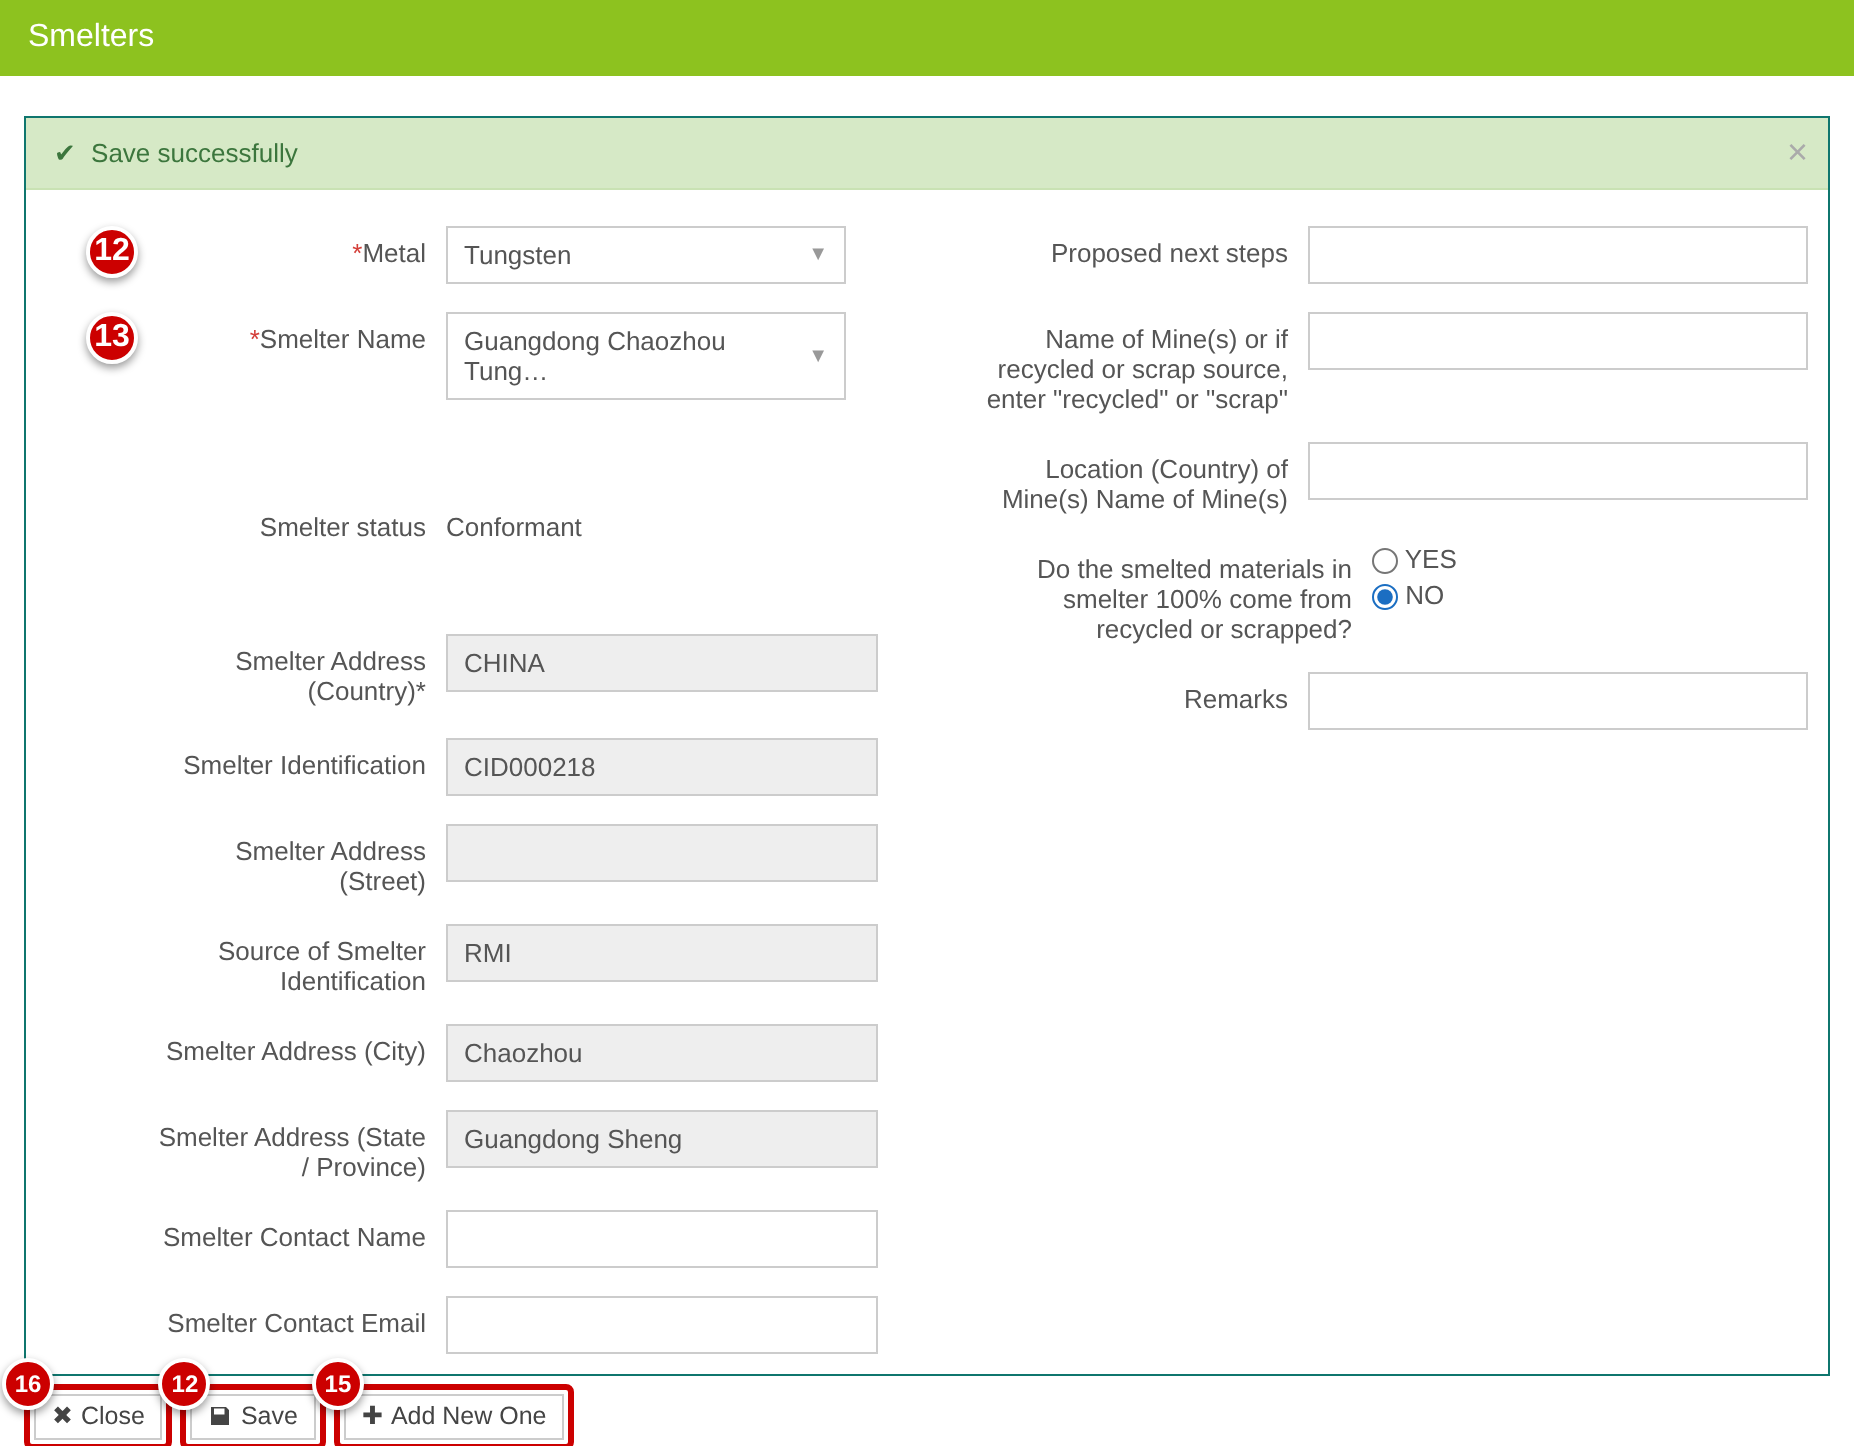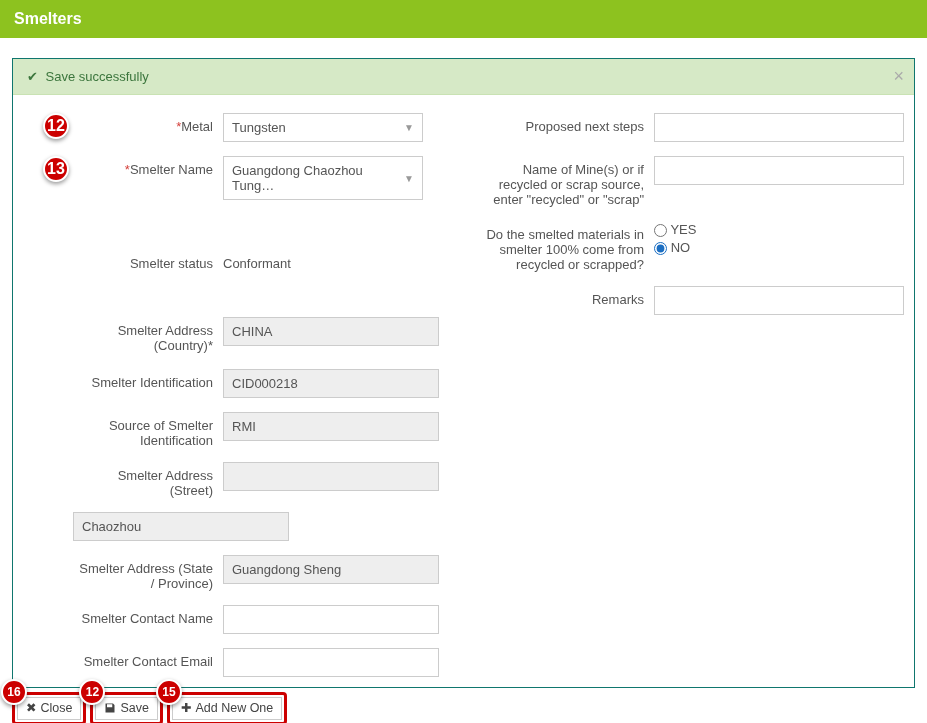--- a/index.html
+++ b/index.html
@@ -8,21 +8,21 @@
     font-size: 13px;
     color: #555;
     background: #fff;
     width: 927px;
   }
   .header {
     background: #8DC21F;
     color: #fff;
     padding: 10px 14px;
     font-size: 16px;
-    font-weight: bold;
+    font-weight: normal;
   }
   .panel {
     border: 1px solid #0f766e;
     margin: 20px 12px 0 12px;
     background: #fff;
     position: relative;
   }
   .alert {
     background: #d6e9c6;
     color: #3c763d;
@@ -219,34 +219,35 @@
       </div>
 
       <div class="row">
         <div class="label">Smelter Identification</div>
         <div class="control">
           <input class="text-input disabled" readonly="" value="CID000218" style="">
         </div>
       </div>
 
       <div class="row">
+        <div class="label">Smelter Address (Street)</div>
+        <div class="control">
+          <input class="text-input disabled" readonly="" value="" style="">
+        </div>
+      </div>
+
+      <div class="row">
         <div class="label">Source of Smelter Identification</div>
         <div class="control">
           <input class="text-input disabled" readonly="" value="RMI" style="">
         </div>
       </div>
 
       <div class="row">
-        <div class="label">Smelter Address (Street)</div>
-        <div class="control">
-          <input class="text-input disabled" readonly="" value="" style="">
-        </div>
-      </div>
-
-      <div class="row">
+        <div class="label">Smelter Address (City)</div>
         <div class="control">
           <input class="text-input disabled" readonly="" value="Chaozhou" style="">
         </div>
       </div>
 
       <div class="row">
         <div class="label">Smelter Address (State / Province)</div>
         <div class="control">
           <input class="text-input disabled" readonly="" value="Guangdong Sheng" style="">
         </div>
@@ -277,23 +278,29 @@
         </div>
       </div>
 
       <div class="row">
         <div class="label" style="width:170px;text-align:right;">Name of Mine(s) or if recycled or scrap source, enter "recycled" or "scrap"</div>
         <div class="control">
           <input class="text-input wide" value="" style="">
         </div>
       </div>
 
-
-      <div class="row">
-        <div class="label" style="width:170px;">Do the smelted materials in smelter 100% come from recycled or scrapped?</div>
+      <div class="row">
+        <div class="label" style="width:170px;">Location (Country) of Mine(s) Name of Mine(s)</div>
+        <div class="control">
+          <input class="text-input wide" value="" style="">
+        </div>
+      </div>
+
+      <div class="row">
+        <div class="label" style="width:170px;margin-left:32px;">Do the smelted materials in smelter 100% come from recycled or scrapped?</div>
         <div class="control radio-stack">
           <div>
             <input type="radio" name="recycled" style="">
             <span>YES</span>
           </div>
           <div>
             <input type="radio" name="recycled" checked="" style="">
             <span>NO</span>
           </div>
         </div>

